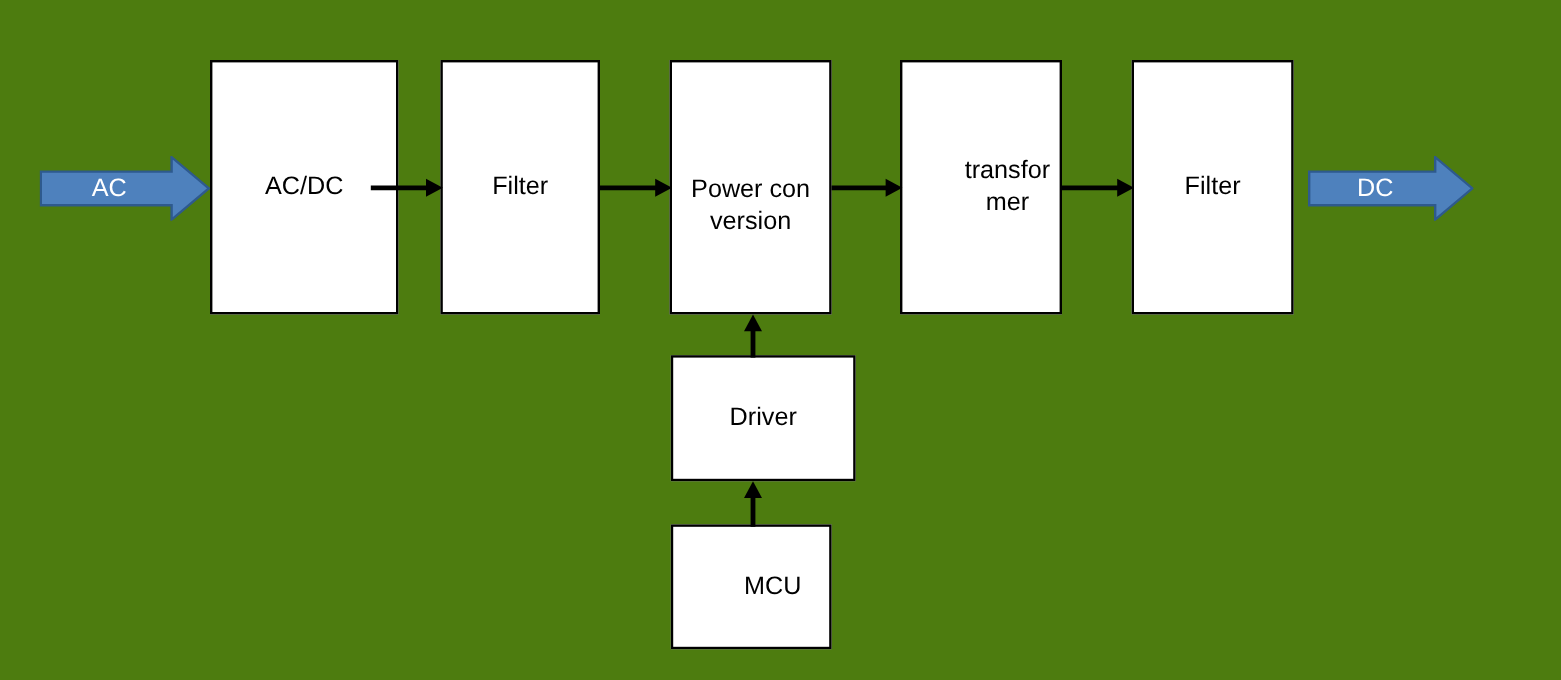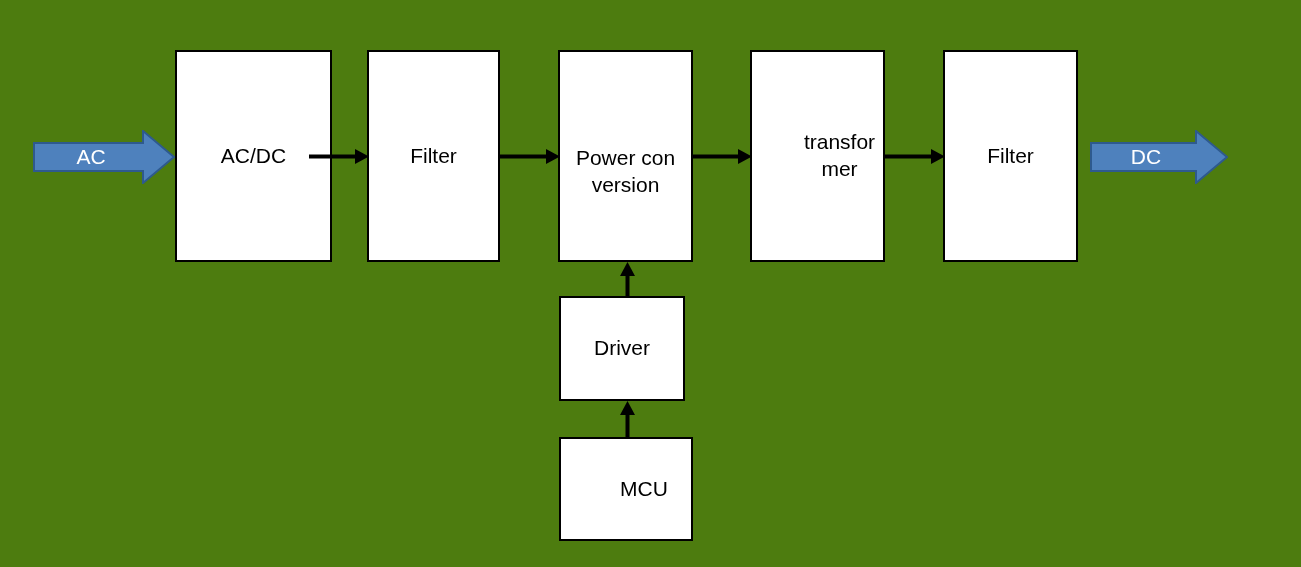--- a/index.html
+++ b/index.html
@@ -38,21 +38,21 @@
     color: #000000;
     word-break: break-all;
     padding: 0 2px;
   }
 
   .blk-acdc       { left: 175px; top: 50px;  width: 157px; height: 212px; }
   .blk-filter1    { left: 367px; top: 50px;  width: 133px; height: 212px; }
   .blk-powerconv  { left: 558px; top: 50px;  width: 135px; height: 212px; }
   .blk-transformer{ left: 750px; top: 50px;  width: 135px; height: 212px; }
   .blk-filter2    { left: 943px; top: 50px;  width: 135px; height: 212px; }
-  .blk-driver     { left: 559px; top: 296px; width: 126px; height: 105px; }
+  .blk-driver     { left: 559px; top: 296px; width: 154px; height: 105px; }
   .blk-mcu        { left: 559px; top: 437px; width: 134px; height: 104px; padding-left: 36px; }
 
   
   .blk-powerconv   .block-label { width: 108px; margin-top: 31px; }
   .blk-transformer .block-label { width: 104px; margin-left: 44px; }
 
   
   .conn {
     position: absolute;
   }

